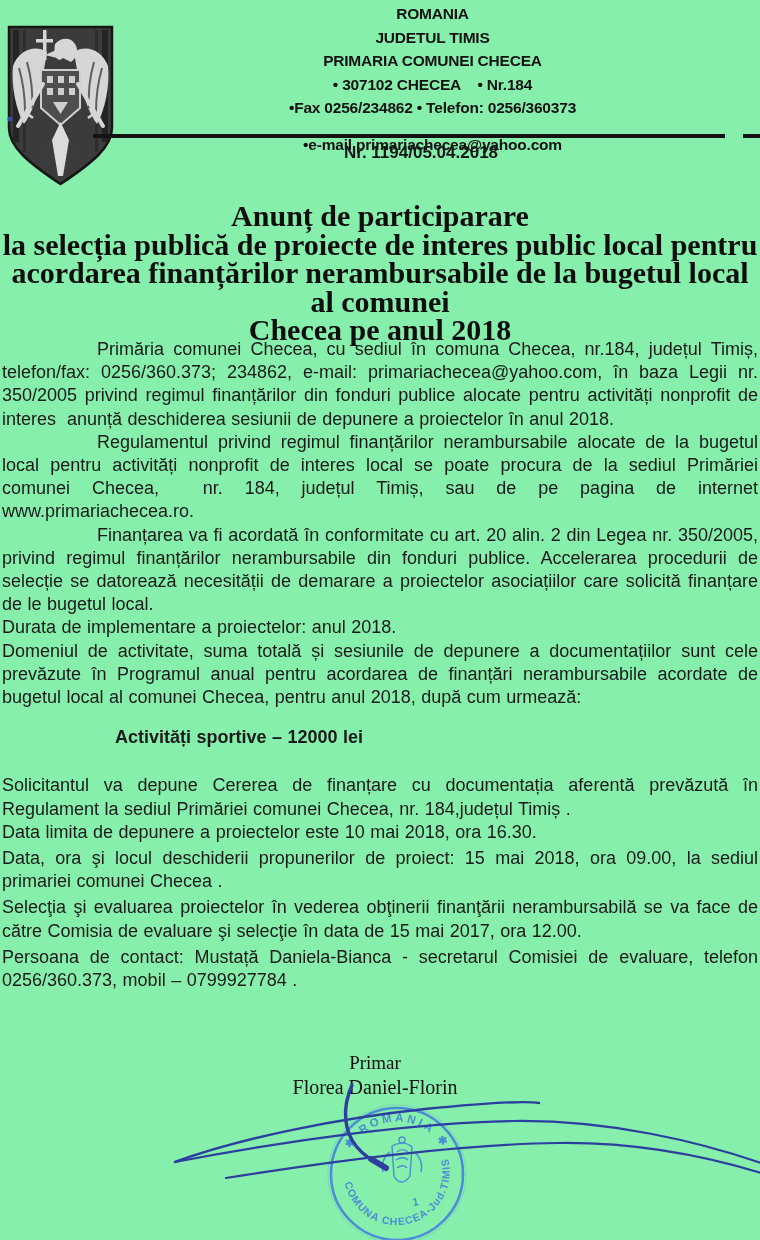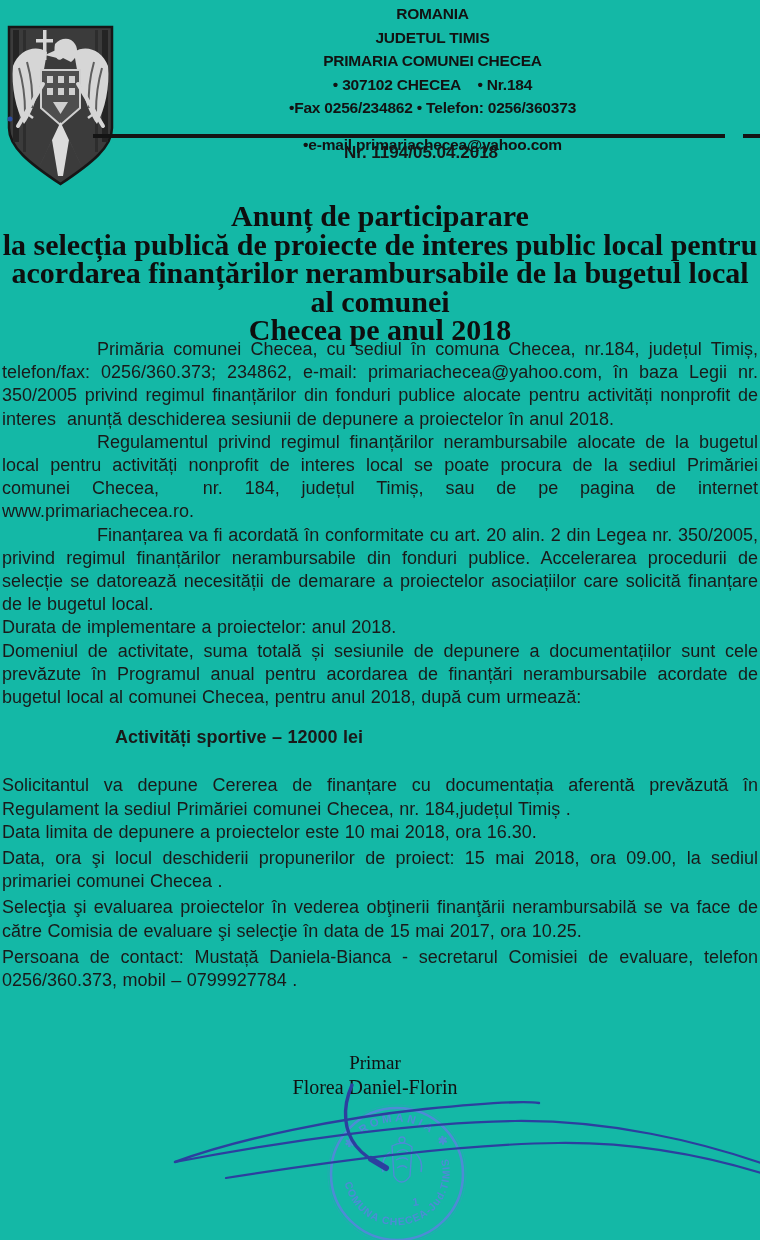--- a/index.html
+++ b/index.html
@@ -1,16 +1,16 @@
 <!DOCTYPE html>
 <html><head>
 <meta charset="utf-8">
 <style>
   html,body{margin:0;padding:0;background:#888;}
-  .page{position:relative;width:760px;height:1240px;background:#14b8a6;overflow:hidden;
+  .page{position:relative;width:760px;height:1240px;background:#86efac;overflow:hidden;
         font-family:"Liberation Sans",sans-serif;color:#161616;}
   
   .letterhead{position:absolute;left:0;top:0;right:0;height:198px;}
   .emblem{position:absolute;left:3px;top:24px;}
   .lh-text{position:absolute;left:105px;right:0;top:2px;text-align:center;
            font-weight:bold;font-size:15.5px;line-height:23.5px;letter-spacing:-0.2px;color:#121212;}
   .lh-text .mail{margin-top:13px;}
   .rule{position:absolute;top:134px;left:93px;right:0;height:3.6px;
         background:linear-gradient(to right,#141414 0 94.8%,transparent 94.8% 97.4%,#141414 97.4% 100%);}
   .doc-number{position:absolute;top:143px;left:82px;right:0;text-align:center;
@@ -106,21 +106,21 @@
   <div class="bodytext">
     <p class="indent">Primăria comunei Checea, cu sediul în comuna Checea, nr.184, județul Timiș, telefon/fax: 0256/360.373; 234862, e-mail: primariachecea@yahoo.com, în baza Legii nr. 350/2005 privind regimul finanțărilor din fonduri publice alocate pentru activități nonprofit de interes &nbsp;anunță deschiderea sesiunii de depunere a proiectelor în anul 2018.</p>
     <p class="indent">Regulamentul privind regimul finanțărilor nerambursabile alocate de la bugetul local pentru activități nonprofit de interes local se poate procura de la sediul Primăriei comunei Checea, &nbsp;nr. 184, județul Timiș, sau de pe pagina de internet www.primariachecea.ro.</p>
     <p class="indent">Finanțarea va fi acordată în conformitate cu art. 20 alin. 2 din Legea nr. 350/2005, privind regimul finanțărilor nerambursabile din fonduri publice. Accelerarea procedurii de selecție se datorează necesității de demarare a proiectelor asociațiilor care solicită finanțare de le bugetul local.</p>
     <p>Durata de implementare a proiectelor: anul 2018.</p>
     <p>Domeniul de activitate, suma totală și sesiunile de depunere a documentațiilor sunt cele prevăzute în Programul anual pentru acordarea de finanțări nerambursabile acordate de bugetul local al comunei Checea, pentru anul 2018, după cum urmează:</p>
     <p class="funding">Activități sportive – 12000 lei</p>
     <p>Solicitantul va depune Cererea de finanțare cu documentația aferentă prevăzută în Regulament la sediul Primăriei comunei Checea, nr. 184,județul Timiș .</p>
     <p>Data limita de depunere a proiectelor este 10 mai 2018, ora 16.30.</p>
     <p class="mt">Data, ora şi locul deschiderii propunerilor de proiect: 15 mai 2018, ora 09.00, la sediul primariei comunei Checea .</p>
-    <p class="mt">Selecţia şi evaluarea proiectelor în vederea obţinerii finanţării nerambursabilă se va face de către Comisia de evaluare şi selecţie în data de 15 mai 2017, ora 10.25.</p>
+    <p class="mt">Selecţia şi evaluarea proiectelor în vederea obţinerii finanţării nerambursabilă se va face de către Comisia de evaluare şi selecţie în data de 15 mai 2017, ora 12.00.</p>
     <p class="mt">Persoana de contact: Mustață Daniela-Bianca - secretarul Comisiei de evaluare, telefon 0256/360.373, mobil – 0799927784 .</p>
   </div>
 
   <div class="sig">
     <div class="sig-role">Primar</div>
     <div class="sig-name">Florea Daniel-Florin</div>
   </div>
 
   <svg class="ink" width="760" height="160" viewBox="0 0 760 160">
     <g transform="translate(397,94)">

